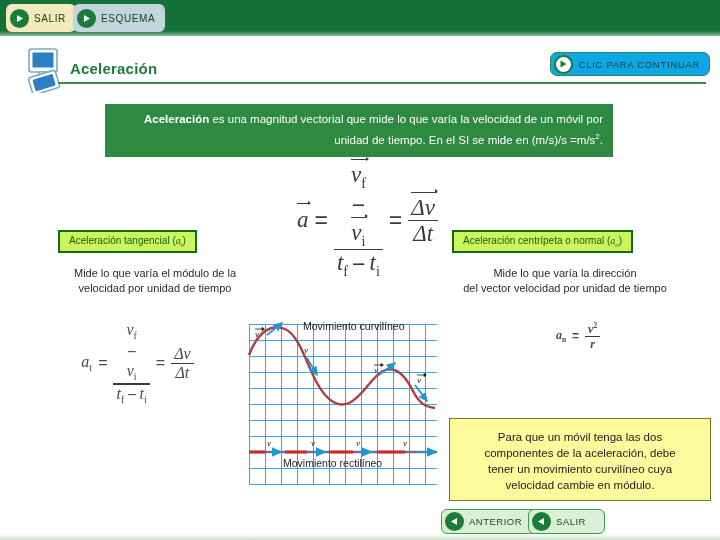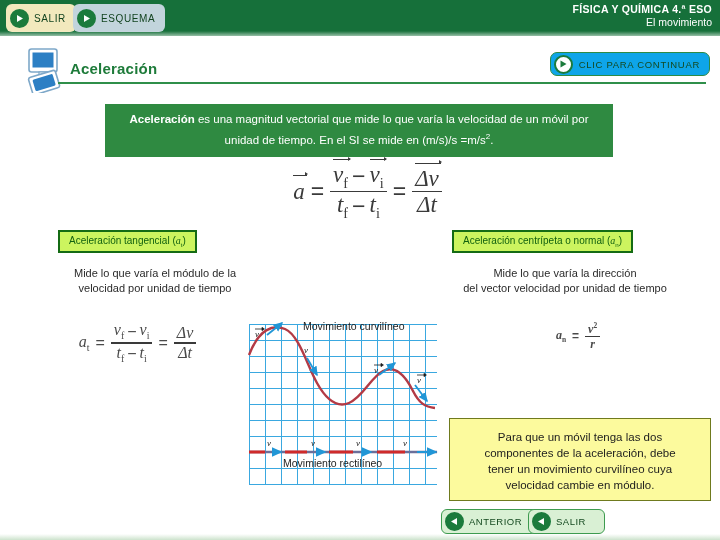--- a/index.html
+++ b/index.html
@@ -57,37 +57,37 @@
     position:absolute;right:10px;top:52px;height:24px;
     background:#0ea5e9;border:1.5px solid #2e8b45;border-radius:7px;
     display:flex;align-items:center;gap:6px;padding:0 9px 0 3px;
     box-sizing:border-box;cursor:pointer;
   }
   #btn-continuar .lbl{font-size:9.5px;letter-spacing:.7px;color:#14491f;white-space:nowrap;}
 
   
   .defbox{
     position:absolute;left:105px;top:104px;width:508px;
-    background:#2f8a41;color:#ffffff;text-align:center;
+    background:#2f8a41;color:#ffffff;text-align:right;
     padding:7px 10px 8px;box-sizing:border-box;
     font-size:11.5px;line-height:17px;
   }
   .defbox b{font-weight:bold;}
   .defbox sup{font-size:8px;vertical-align:super;}
 
   
   .mainformula{
     position:absolute;left:250px;top:163px;width:235px;height:55px;
     color:#3a3a3a;
   }
 
   
   .mrow{display:flex;align-items:center;justify-content:center;gap:6px;}
   .frac{display:inline-flex;flex-direction:column;align-items:center;line-height:1;}
-  .frac .num{padding:0 3px 1px;}
+  .frac .num{padding:0 3px 1px;flex-direction:column;}
   .frac .den{padding:1px 3px 0;}
   .frac .bar{width:100%;height:1.4px;background:#3a3a3a;}
   .ital{font-family:"Liberation Serif","DejaVu Serif",serif;font-style:italic;}
   .vec{position:relative;display:inline-block;}
   .vec::after{
     content:"";position:absolute;left:0;right:-2px;top:-4px;height:1px;background:#3a3a3a;
   }
   .vec::before{
     content:"";position:absolute;right:-3px;top:-6.5px;
     border-left:3.5px solid #3a3a3a;border-top:2.5px solid transparent;border-bottom:2.5px solid transparent;
@@ -154,24 +154,20 @@
     </span>
     <span class="lbl">SALIR</span>
   </div>
   <div class="navbtn" id="btn-esquema">
     <span class="playcircle filled">
       <svg width="9" height="9" viewBox="0 0 9 9">
           <polygon points="2,1 8,4.5 2,8" fill="#ffffff"></polygon>
         </svg>
     </span>
     <span class="lbl">ESQUEMA</span>
-  </div>
-  <div class="coursetitle">
-    <div class="l1">FÍSICA Y QUÍMICA 4.ª ESO</div>
-    <div class="l2">El movimiento</div>
   </div>
   <div class="sheen"></div>
 </div>
 
 <div class="titleicon">
   <svg width="50" height="46" viewBox="0 0 50 46">
     <rect x="9" y="2" width="28" height="23" rx="2.5" fill="#ffffff" stroke="#7ea8c9" stroke-width="1.6"></rect>
     <rect x="12.5" y="5.5" width="21" height="15" fill="#2c7fc4"></rect>
     <rect x="19" y="25" width="8" height="3" fill="#ffffff" stroke="#7ea8c9" stroke-width="1.2"></rect>
     <g transform="rotate(-17 26 35)">

